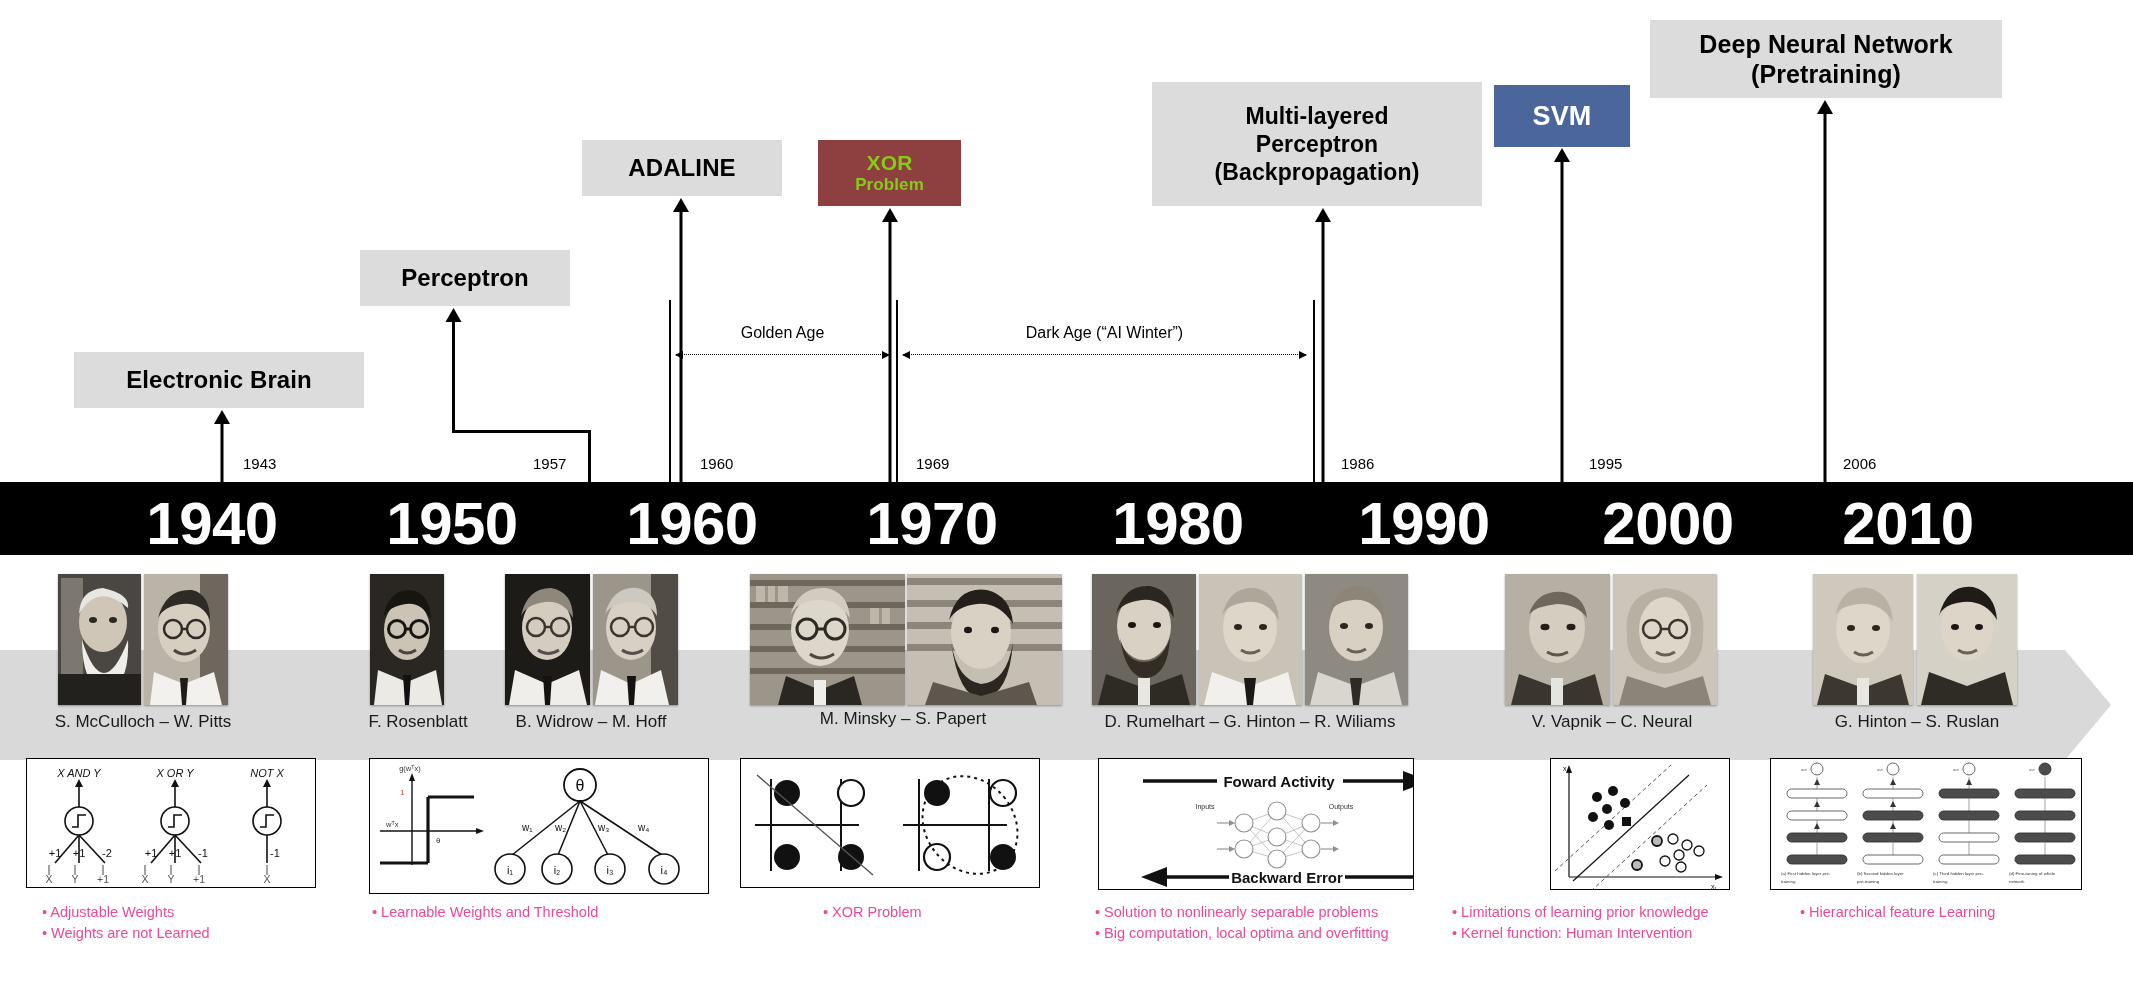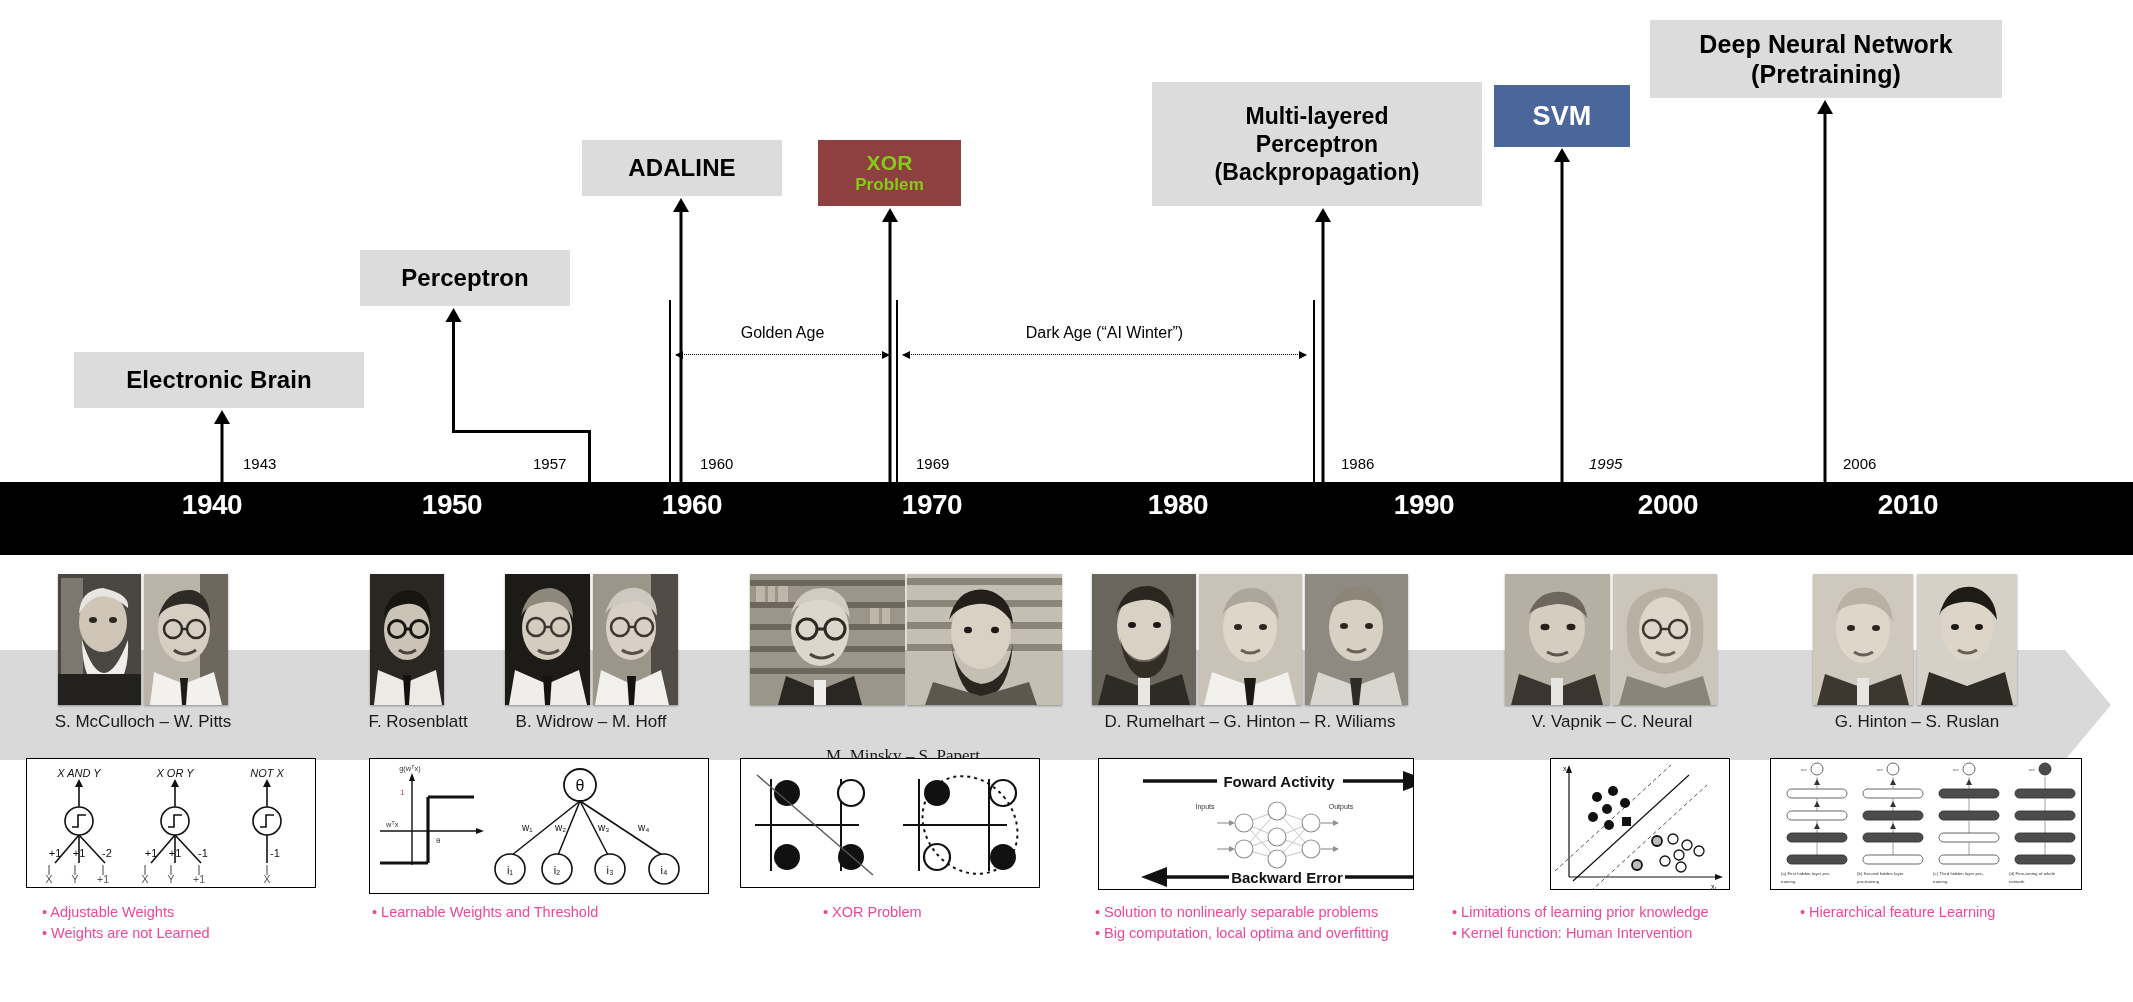--- a/index.html
+++ b/index.html
@@ -94,21 +94,21 @@
   
   #decadebar{
     position:absolute;
     left:0;
     width:2133px;
     background:#000000;
   }
   .decade{
     position:absolute;
     color:#ffffff;
-    font-size:28px;
+    font-size:60px;
     font-weight:bold;
     letter-spacing:-.5px;
     transform:translateX(-50%);
     top:50%;
     margin-top:-30px;
     font-family:"Liberation Sans", sans-serif;
   }
 
   
   #band{
@@ -226,21 +226,21 @@
   <div class="varrow" style="left:1313px; top:208px; width:20px; height:277px;">
     <div class="head"></div>
     <div class="shaft"></div>
   </div>
   <div class="yeartick" style="left:1341px; top:455px;">1986</div>
 
   <div class="varrow" style="left:1552px; top:148px; width:20px; height:337px;">
     <div class="head"></div>
     <div class="shaft"></div>
   </div>
-  <div class="yeartick" style="left:1589px; top:455px;font-style:italic;">1995</div>
+  <div class="yeartick" style="left:1589px; top:455px;">1995</div>
 
   <div class="varrow" style="left:1815px; top:100px; width:20px; height:385px;">
     <div class="head"></div>
     <div class="shaft"></div>
   </div>
   <div class="yeartick" style="left:1843px; top:455px;">2006</div>
 
   <div class="eradivider" style="left:669px; top:300px; height:185px;"></div>
   <div class="eradivider" style="left:896px; top:300px; height:185px;"></div>
   <div class="eradivider" style="left:1313px; top:300px; height:185px;"></div>
@@ -377,21 +377,21 @@
           <rect x="0" y="70" width="155" height="7"></rect>
       </g>
       <ellipse cx="74" cy="58" rx="30" ry="37" fill="#d9d1c4"></ellipse>
       <path d="M42 46 Q50 12 80 16 Q104 22 106 50 Q92 28 70 30 Q50 32 42 46Z" fill="#241f1a"></path>
       <path d="M44 68 Q52 126 76 124 Q102 122 106 68 Q100 108 74 110 Q50 106 44 68Z" fill="#2c2620"></path>
       <ellipse cx="61" cy="56" rx="4" ry="3.2" fill="#1c1914"></ellipse>
       <ellipse cx="88" cy="56" rx="4" ry="3.2" fill="#1c1914"></ellipse>
       <path d="M26 108 L74 122 L122 108 L130 131 L18 131Z" fill="#5d574e"></path>
     </svg>
   </div>
-  <div class="pname" style="left:903px; top:746px;font-family:Liberation Serif, serif;">M. Minsky – S. Papert</div>
+  <div class="pname" style="left:903px; top:709px;">M. Minsky – S. Papert</div>
 
   <div class="portrait" style="left:1092px; top:574px; width:104px; height:131px;">
     <svg class="face" viewBox="0 0 104 131" preserveAspectRatio="none">
       <rect width="104" height="131" fill="#6b665d"></rect>
       <ellipse cx="52" cy="52" rx="27" ry="34" fill="#d9d1c4"></ellipse>
       <path d="M24 40 Q32 10 58 12 Q80 16 82 44 Q70 24 50 26 Q30 28 24 40Z" fill="#2b2620"></path>
       <path d="M28 64 Q34 104 54 104 Q76 102 78 64 Q70 88 52 88 Q34 88 28 64Z" fill="#332d26"></path>
       <ellipse cx="40" cy="51" rx="4" ry="3" fill="#1a1712"></ellipse>
       <ellipse cx="65" cy="51" rx="4" ry="3" fill="#1a1712"></ellipse>
       <path d="M14 100 L52 114 L90 100 L98 131 L6 131Z" fill="#2e2a24"></path>

